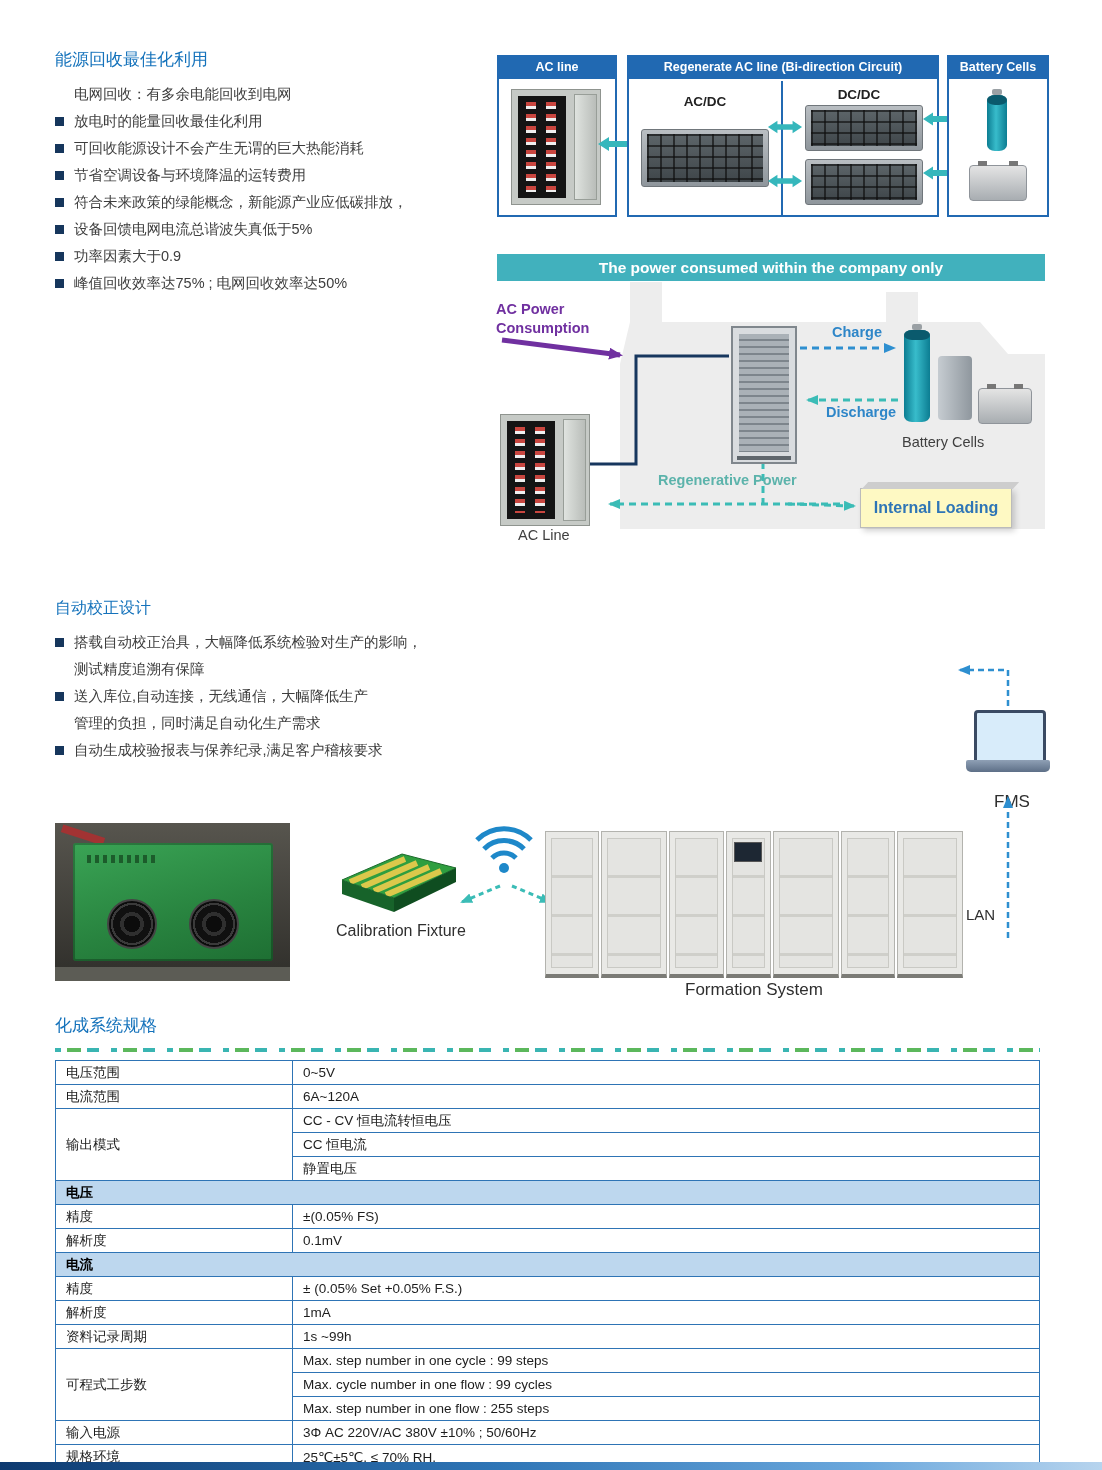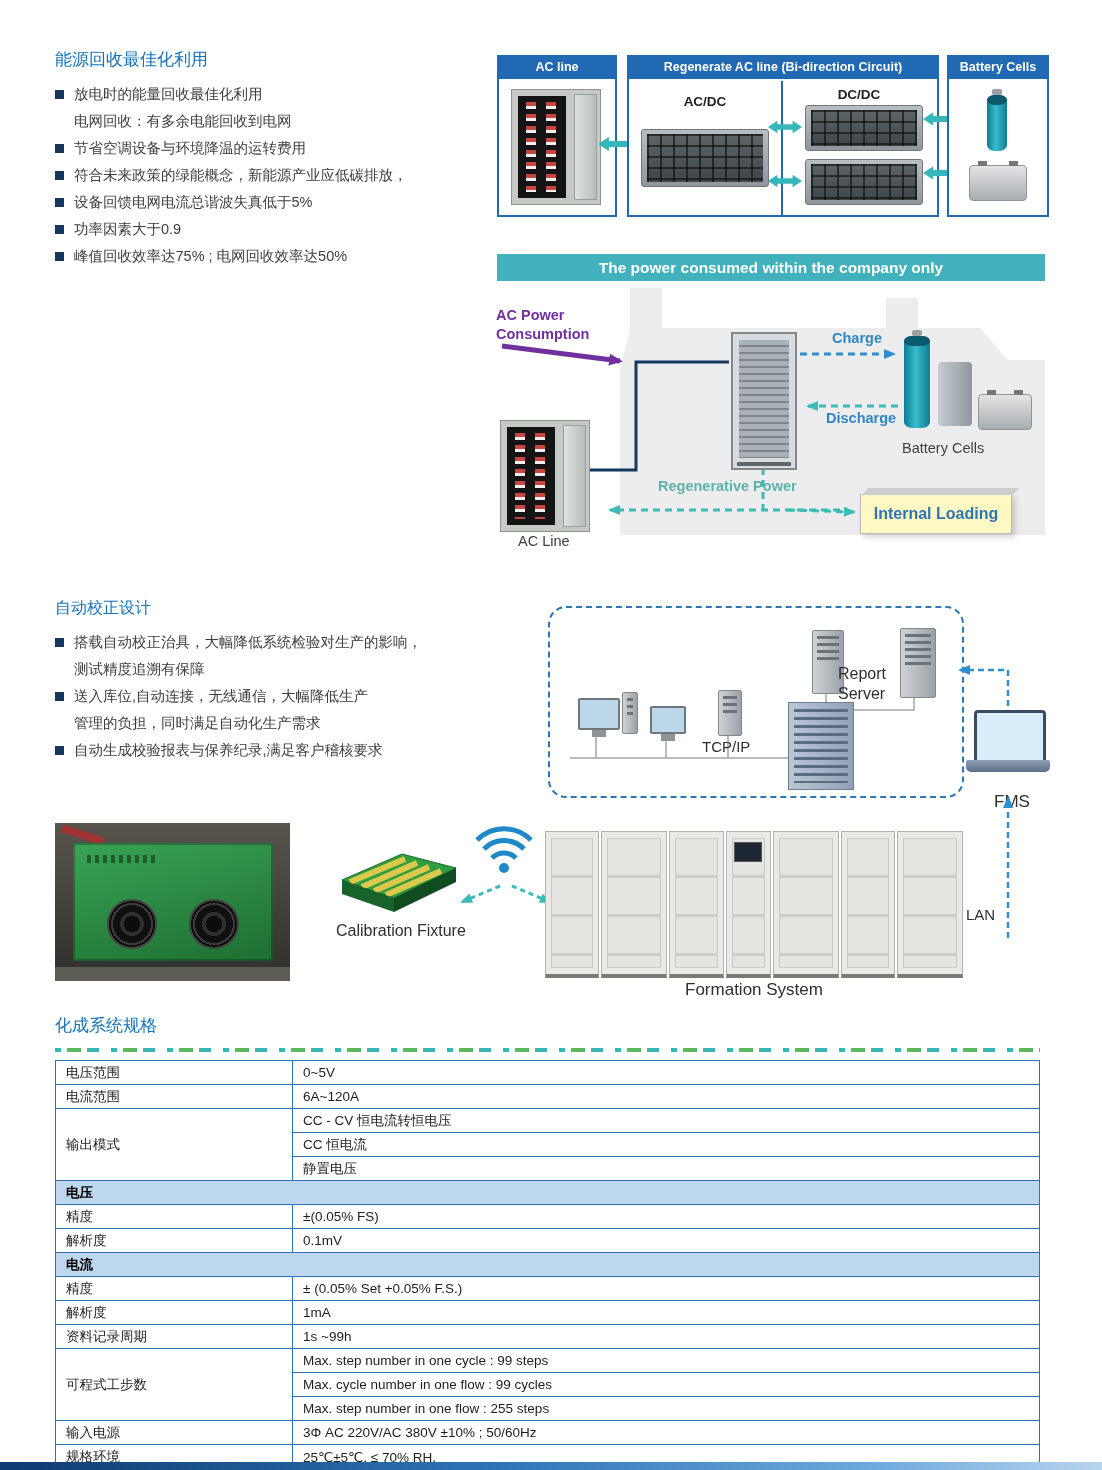--- a/index.html
+++ b/index.html
@@ -123,22 +123,23 @@
     <marker id="arr-purple" viewBox="0 0 14 12" markerWidth="14" markerHeight="12" refX="11" refY="6" orient="auto" markerUnits="userSpaceOnUse">
         <path d="M0 0 L14 6 L0 12 Z" fill="#7030a0"></path>
       </marker>
   </defs>
 </svg>
 
 <div class="page">
 
   <div class="abs" style="left:55px;top:48px;width:440px">
     <div class="h-blue">能源回收最佳化利用</div>
+    <div class="li cont"><span>电网回收：有多余电能回收到电网</span></div>
     <div class="li"><span class="sq"></span><span>放电时的能量回收最佳化利用</span></div>
-    <div class="li cont"><span>电网回收：有多余电能回收到电网</span></div>
+    <div class="li"><span class="sq"></span><span>可回收能源设计不会产生无谓的巨大热能消耗</span></div>
     <div class="li"><span class="sq"></span><span>节省空调设备与环境降温的运转费用</span></div>
     <div class="li"><span class="sq"></span><span>符合未来政策的绿能概念，新能源产业应低碳排放，</span></div>
     <div class="li"><span class="sq"></span><span>设备回馈电网电流总谐波失真低于5%</span></div>
     <div class="li"><span class="sq"></span><span>功率因素大于0.9</span></div>
     <div class="li"><span class="sq"></span><span>峰值回收效率达75% ; 电网回收效率达50%</span></div>
   </div>
 
   <div class="abs" style="left:497px;top:55px;width:548px;height:160px">
     <div class="tbox" style="left:0;width:116px">
       <div class="tbox-h">AC line</div>
@@ -180,21 +181,21 @@
       <div class="cyl" style="left:38px;top:38px;width:20px;height:56px"></div>
       <div class="prism" style="left:20px;top:108px;width:56px;height:34px">
           <i class="t1"></i>
           <i class="t2"></i>
         </div>
     </div>
   </div>
 
   <div class="banner" style="left:497px;top:254px;width:548px;height:27px">The power consumed within the company only</div>
 
-  <div class="abs" style="left:488px;top:282px;width:560px;height:270px">
+  <div class="abs" style="left:488px;top:276px;width:560px;height:270px">
     <svg class="abs" style="left:0;top:0" width="560" height="270" viewBox="0 0 560 270">
       <polygon points="132,253 132,88 142,46 142,6 174,6 174,46 398,46 398,16 430,16 430,46 492,46 520,78 557,78 557,253" fill="#ededed"></polygon>
       <line x1="14" y1="64" x2="132" y2="79" stroke="#7030a0" stroke-width="5" marker-end="url(#arr-purple)"></line>
       <polyline points="100,188 148,188 148,80 241,80" fill="none" stroke="#17375e" stroke-width="3"></polyline>
       <line x1="312" y1="72" x2="406" y2="72" stroke="#2e8fd0" stroke-width="3" stroke-dasharray="7 5" marker-end="url(#arr-blue)"></line>
       <line x1="410" y1="124" x2="320" y2="124" stroke="#3bbcb6" stroke-width="3" stroke-dasharray="7 5" marker-end="url(#arr-teal)"></line>
       <line x1="275" y1="186" x2="275" y2="228" stroke="#3bbcb6" stroke-width="3" stroke-dasharray="7 5"></line>
       <line x1="352" y1="228" x2="122" y2="228" stroke="#3bbcb6" stroke-width="3" stroke-dasharray="7 5" marker-end="url(#arr-teal)"></line>
       <line x1="300" y1="228" x2="366" y2="230" stroke="#3bbcb6" stroke-width="3" stroke-dasharray="7 5" marker-end="url(#arr-teal)"></line>
     </svg>
@@ -228,39 +229,20 @@
 
   <div class="abs" style="left:55px;top:598px;width:450px">
     <div class="h-blue" style="font-size:16px">自动校正设计</div>
     <div class="li"><span class="sq"></span><span>搭载自动校正治具，大幅降低系统检验对生产的影响，</span></div>
     <div class="li cont"><span>测试精度追溯有保障</span></div>
     <div class="li"><span class="sq"></span><span>送入库位,自动连接，无线通信，大幅降低生产</span></div>
     <div class="li cont"><span>管理的负担，同时满足自动化生产需求</span></div>
     <div class="li"><span class="sq"></span><span>自动生成校验报表与保养纪录,满足客户稽核要求</span></div>
   </div>
 
-  <div class="netbox" style="left:548px;top:606px;width:412px;height:188px">
-    <svg class="abs" style="left:0;top:0" width="412" height="188" viewBox="0 0 412 188">
-      <polyline points="20,150 238,150" fill="none" stroke="#a5a5a5" stroke-width="1.5"></polyline>
-      <line x1="46" y1="128" x2="46" y2="150" stroke="#a5a5a5" stroke-width="1.5"></line>
-      <line x1="116" y1="132" x2="116" y2="150" stroke="#a5a5a5" stroke-width="1.5"></line>
-      <line x1="178" y1="128" x2="178" y2="150" stroke="#a5a5a5" stroke-width="1.5"></line>
-      <polyline points="276,86 276,96 252,96" fill="none" stroke="#a5a5a5" stroke-width="1.5"></polyline>
-      <polyline points="364,90 364,102 304,102" fill="none" stroke="#a5a5a5" stroke-width="1.5"></polyline>
-    </svg>
-    <div class="monitor" style="left:28px;top:90px;width:38px;height:28px"></div>
-    <div class="tower" style="left:72px;top:84px;width:14px;height:40px"></div>
-    <div class="monitor" style="left:100px;top:98px;width:32px;height:24px"></div>
-    <div class="tower" style="left:168px;top:82px;width:22px;height:44px"></div>
-    <div class="servercab" style="left:238px;top:94px;width:64px;height:86px"></div>
-    <div class="tower" style="left:262px;top:22px;width:30px;height:62px"></div>
-    <div class="tower" style="left:350px;top:20px;width:34px;height:68px"></div>
-    <div class="nlabel" style="left:288px;top:56px;width:70px;font-size:16px;line-height:20px">Report Server</div>
-    <div class="nlabel" style="left:152px;top:130px;font-size:15px">TCP/IP</div>
-  </div>
 
   <svg class="abs" style="left:948px;top:652px" width="70" height="70" viewBox="0 0 70 70">
     <polyline points="60,64 60,18 12,18" fill="none" stroke="#2e8fd0" stroke-width="2.5" stroke-dasharray="6 4" marker-end="url(#arr-blue)"></polyline>
   </svg>
   <div class="abs" style="left:966px;top:710px;width:84px;height:64px">
     <div class="lap-screen"></div>
     <div class="lap-base"></div>
   </div>
   <div class="nlabel abs" style="left:994px;top:792px;font-size:17px">FMS</div>
 

